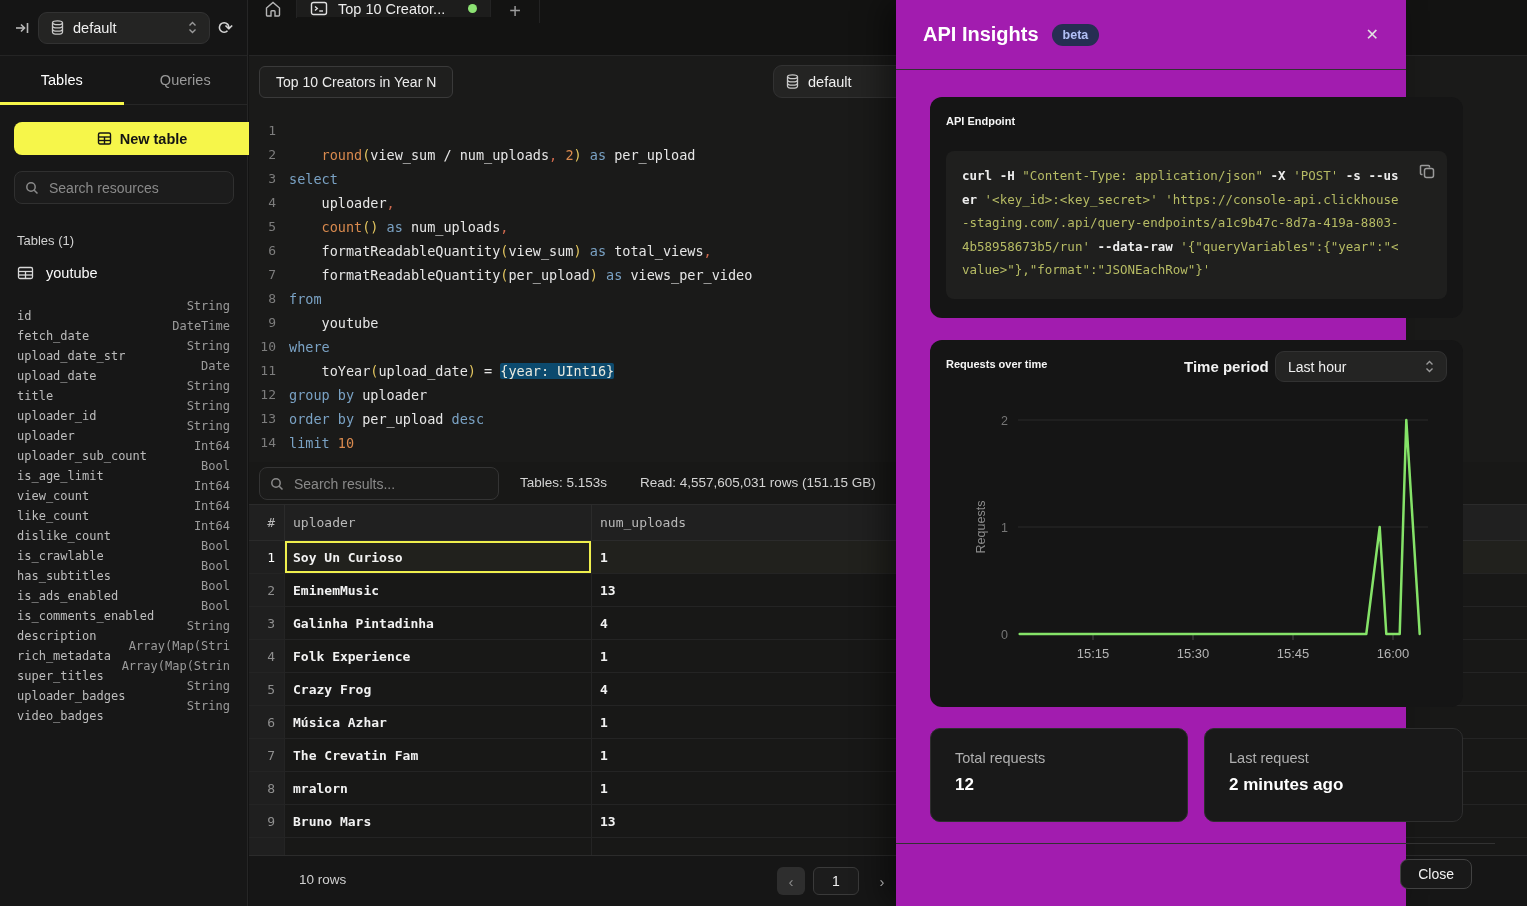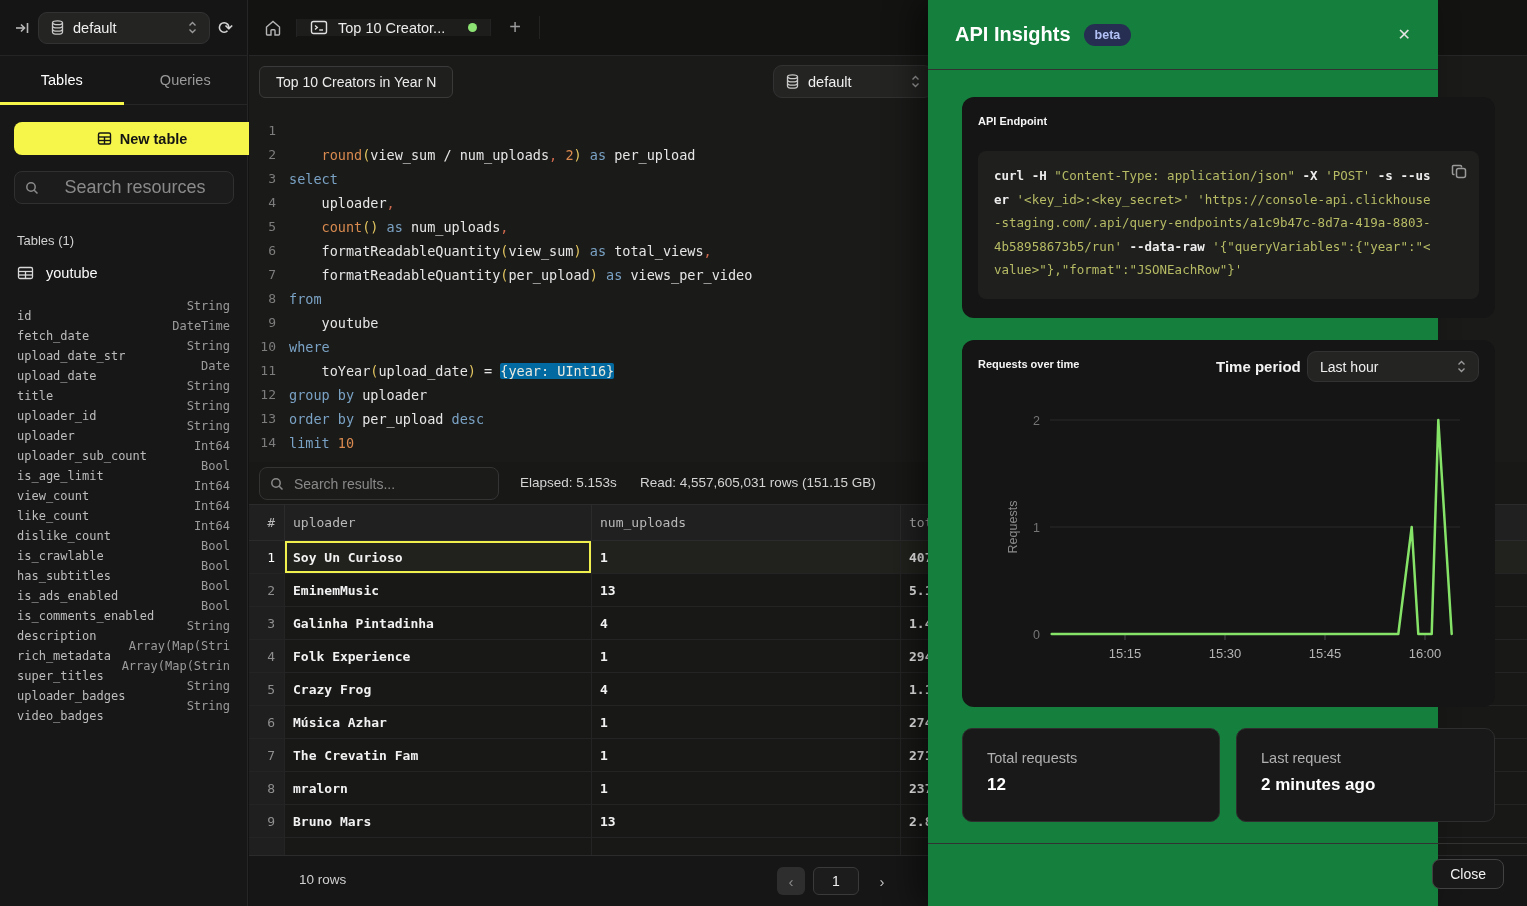--- a/index.html
+++ b/index.html
@@ -16,53 +16,53 @@
   .sb-topbar .db-select{flex:1;}
   .refresh-glyph{font-size:18px;color:#d5d5d5;line-height:1;}
   .sb-tabs{height:49px;display:flex;border-bottom:1px solid #262626;}
   .sb-tab{flex:1;display:flex;align-items:center;justify-content:center;font-size:14.5px;color:#9a9a9a;position:relative;cursor:pointer;}
   .sb-tab.active{color:#ffffff;}
   .sb-tab.active::after{content:"";position:absolute;left:0;right:0;bottom:-1px;height:3px;background:var(--yellow);}
   .new-table-btn{margin:17px 14px 0 14px;width:256px;height:33px;border:none;border-radius:8px;background:var(--yellow);
       color:#141414;font-size:14.5px;font-weight:600;display:flex;align-items:center;justify-content:center;gap:8px;cursor:pointer;font-family:inherit;}
   .sb-search{margin:16px 14px 0 14px;width:220px;height:33px;background:#1c1c1c;border:1px solid #303030;border-radius:8px;
       display:flex;align-items:center;padding:0 10px;gap:8px;}
-  .sb-search input{background:transparent;border:none;outline:none;color:#cfcfcf;font-size:18px;width:100%;font-family:inherit;text-align:center;}
+  .sb-search input{background:transparent;border:none;outline:none;color:#cfcfcf;font-size:14px;width:100%;font-family:inherit;}
   .sb-search input::placeholder{color:#8a8a8a;}
   .sb-section-label{margin:29px 17px 0 17px;font-size:13px;color:#d2d2d2;}
   .sb-table-row{margin:12px 0 0 0;padding:5px 17px;display:flex;align-items:center;gap:12px;color:#fafafa;font-size:14.5px;cursor:pointer;}
   .sb-schema{margin-top:10px;}
   .sb-col-row{height:20px;padding:0 17px;display:flex;align-items:center;justify-content:space-between;
       font-family:"DejaVu Sans Mono",monospace;font-size:12px;}
   .sb-col-row .cname{color:#bdbdbd;white-space:nowrap;margin-top:20px;}
   .sb-col-row .ctype{color:#9b9b9b;white-space:nowrap;}
 
   
   .center{position:absolute;left:249px;top:0;width:1278px;height:906px;background:#1a1a19;}
-  .tabstrip{height:56px;background:#131312;border-bottom:1px solid #262626;display:flex;align-items:center;}
+  .tabstrip{height:56px;background:#131312;border-bottom:1px solid #262626;display:flex;align-items:flex-start;}
   .home-btn{width:48px;border-right:1px solid #232323;display:flex;align-items:center;justify-content:center;color:#b5b5b5;cursor:pointer;}
   .query-tab{width:194px;background:#1d1d1c;border-right:1px solid #232323;display:flex;align-items:center;padding:0 13px;gap:10px;cursor:pointer;}
   .query-tab .tab-label{flex:1;font-size:14.5px;color:#ededed;white-space:nowrap;overflow:hidden;}
   .tab-dot{width:9px;height:9px;border-radius:50%;background:#8ce273;flex:none;}
   .newtab-btn{width:49px;border-right:1px solid #232323;display:flex;align-items:center;justify-content:center;color:#9c9c9c;font-size:20px;cursor:pointer;}
   .tabstrip .spacer{flex:1;background:#121211;}
   .editor-header{height:54px;position:relative;}
   .query-title-btn{position:absolute;left:10px;top:10px;height:32px;padding:0 16px;background:#1f1f1e;border:1px solid #3a3a3a;
       border-radius:6px;color:#ececec;font-size:14px;display:flex;align-items:center;cursor:pointer;font-family:inherit;}
   .editor-db-select{position:absolute;left:524px;top:9px;width:160px;height:33px;}
   .sql-editor{height:352px;padding-top:9px;font-family:"DejaVu Sans Mono",monospace;font-size:13.5px;line-height:24px;}
   .sql-line{display:flex;}
   .sql-gutter{width:27px;flex:none;text-align:right;color:#7d7d7d;font-size:13px;}
   .sql-code{white-space:pre;padding-left:13px;color:#e6e6e6;}
   .tok-kw{color:#7aa2c4;}
   .tok-fn{color:#d98a4e;}
   .tok-num{color:#d98a4e;}
   .tok-par{color:#e2c55f;}
   .tok-com{color:#d06a4e;}
-  .tok-param{color:#eaeadf;background:#0369a1;border-radius:2px;}
+  .tok-param{color:#eaeadf;background:#0c4a6e;border-radius:2px;}
 
   .results-toolbar{height:42px;position:relative;background:#181817;}
   .results-search{position:absolute;left:10px;top:5px;width:240px;height:33px;background:#1b1b1a;border:1px solid #343434;border-radius:8px;
       display:flex;align-items:center;padding:0 10px;gap:8px;}
   .results-search input{background:transparent;border:none;outline:none;color:#cfcfcf;font-size:14px;width:100%;font-family:inherit;}
   .results-search input::placeholder{color:#8a8a8a;}
   .stat-inline{position:absolute;top:13px;font-size:13.5px;color:#d4d4d4;}
   .stat-elapsed{left:271px;}
   .stat-read{left:391px;}
 
@@ -83,21 +83,21 @@
   .rt-row .cell.selcell{box-shadow:inset 0 0 0 2px #efef4d;}
   .results-footer{height:51px;border-top:1px solid #2b2b2b;background:#161616;position:relative;}
   .row-count{position:absolute;left:16px;top:16px;font-size:13.5px;color:#d0d0d0;margin-left:34px;}
   .pg-prev{position:absolute;left:528px;top:11px;width:28px;height:28px;background:#2e2e2e;border-radius:6px;
       display:flex;align-items:center;justify-content:center;color:#8a8a8a;font-size:15px;cursor:pointer;}
   .pg-page{position:absolute;left:564px;top:11px;width:46px;height:28px;background:#1c1c1c;border:1px solid #3a3a3a;border-radius:6px;
       display:flex;align-items:center;justify-content:center;color:#f0f0f0;font-size:14px;cursor:pointer;}
   .pg-next{position:absolute;left:621px;top:11px;width:24px;height:28px;display:flex;align-items:center;justify-content:center;color:#c4c4c4;font-size:15px;cursor:pointer;}
 
   
-  .panel{position:absolute;left:928px;top:0;width:510px;height:906px;background:#15803d;z-index:10;box-shadow:-12px 0 30px rgba(0,0,0,.45);}
+  .panel{position:absolute;left:896px;top:0;width:510px;height:906px;background:#a21caf;z-index:10;box-shadow:-12px 0 30px rgba(0,0,0,.45);}
   .panel-header{height:70px;border-bottom:1px solid #323232;display:flex;align-items:center;padding:0 27px;gap:13px;}
   .panel-title{font-size:20px;font-weight:700;color:#ffffff;}
   .beta-badge{background:var(--badge-bg);color:var(--badge-text);font-size:12.5px;font-weight:600;padding:4px 11px;border-radius:999px;}
   .panel-header .spacer{flex:1;}
   .panel-close{font-size:16px;color:#e2e2e2;cursor:pointer;}
   .card{position:absolute;background:#151515;border-radius:12px;}
   .card-endpoint{left:34px;top:97px;width:533px;height:221px;}
   .card-title{position:absolute;left:16px;top:18px;font-size:11px;font-weight:700;color:#f5f5f5;}
   .code-block{position:absolute;left:16px;top:54px;width:501px;height:148px;background:#1f1f1e;border-radius:8px;
       padding:13px 44px 0 16px;font-family:"DejaVu Sans Mono",monospace;font-size:12.5px;line-height:23.5px;
@@ -387,21 +387,21 @@
     <div class="results-toolbar">
       <div class="results-search">
         <span>
           <svg width="14" height="14" viewBox="0 0 14 14" fill="none" stroke="#8a8a8a" stroke-width="1.5">
             <circle cx="6" cy="6" r="4.2"></circle>
               <line x1="9.2" y1="9.2" x2="12.5" y2="12.5"></line>
           </svg>
         </span>
         <input type="text" placeholder="Search results..." style="">
       </div>
-      <span class="stat-inline stat-elapsed">Elapsed: 5.153s</span>
+      <span class="stat-inline stat-elapsed">Tables: 5.153s</span>
       <span class="stat-inline stat-read">Read: 4,557,605,031 rows (151.15 GB)</span>
     </div>
 
     <div class="rt-header">
       <div class="hc hidx">#</div>
       <div class="hc">uploader</div>
       <div class="hc">num_uploads</div>
       <div class="hc">total_views</div>
     </div>
     <div class="rt-body" id="rt-body">

